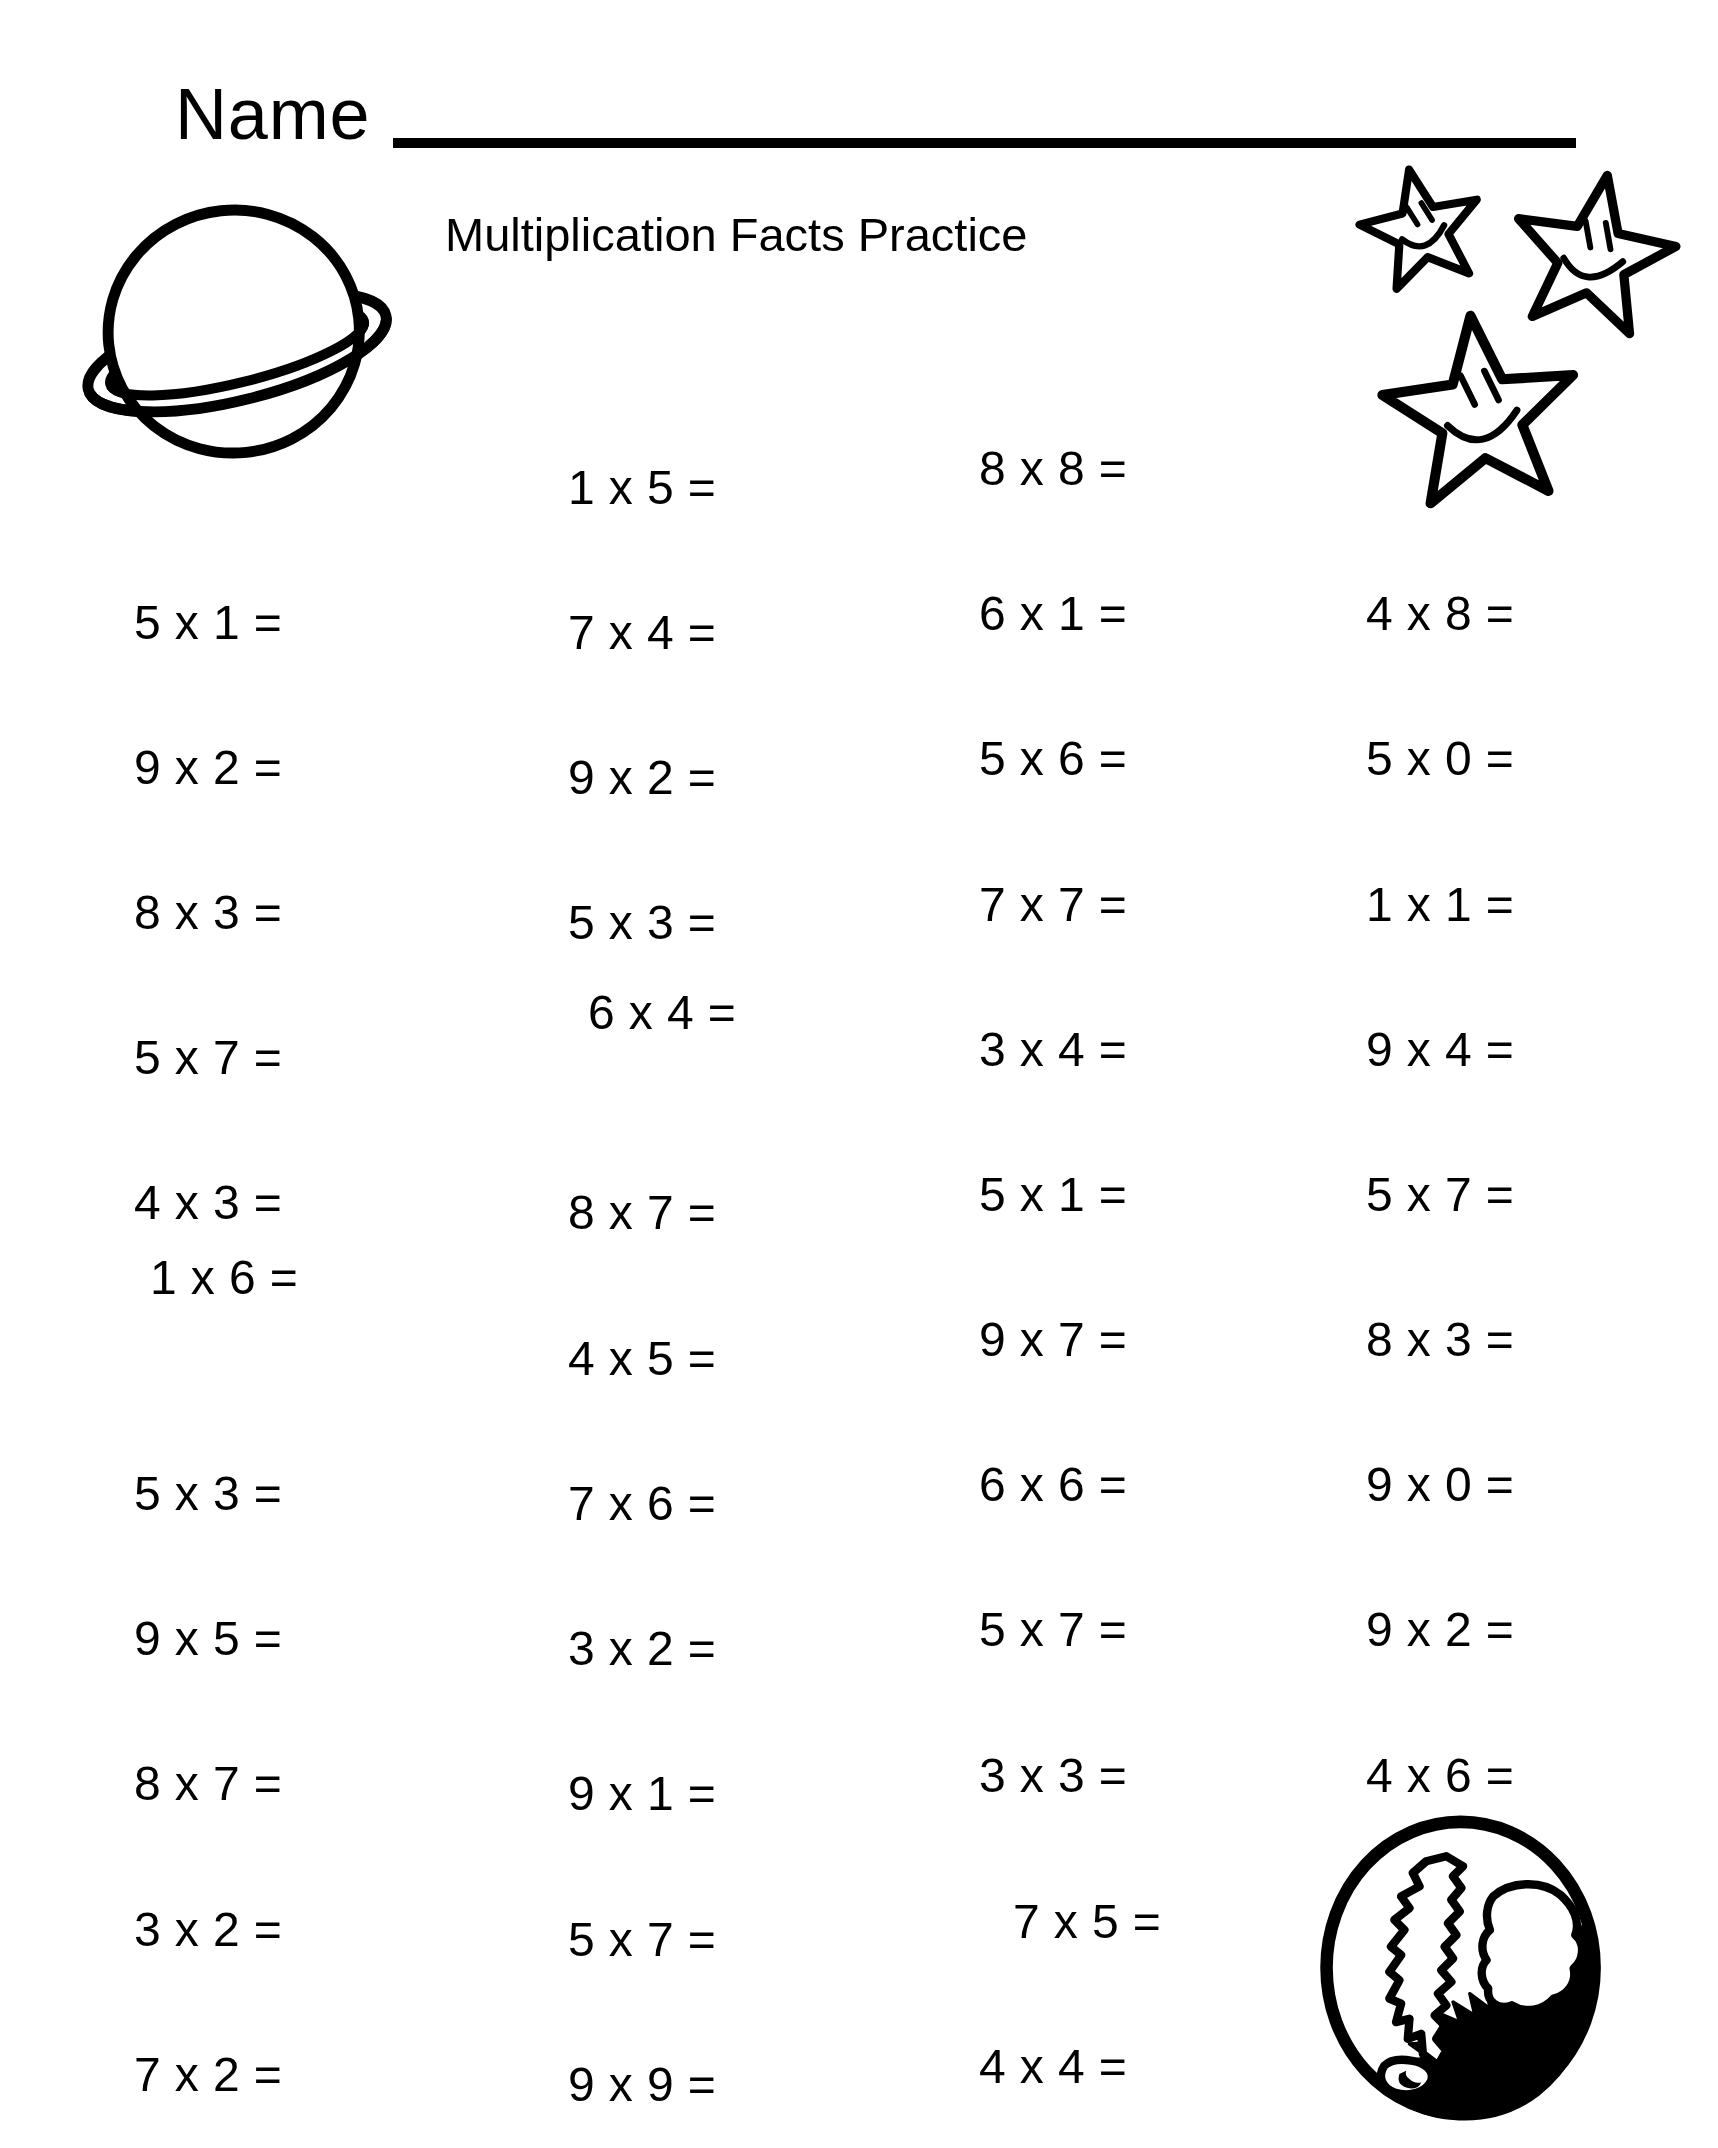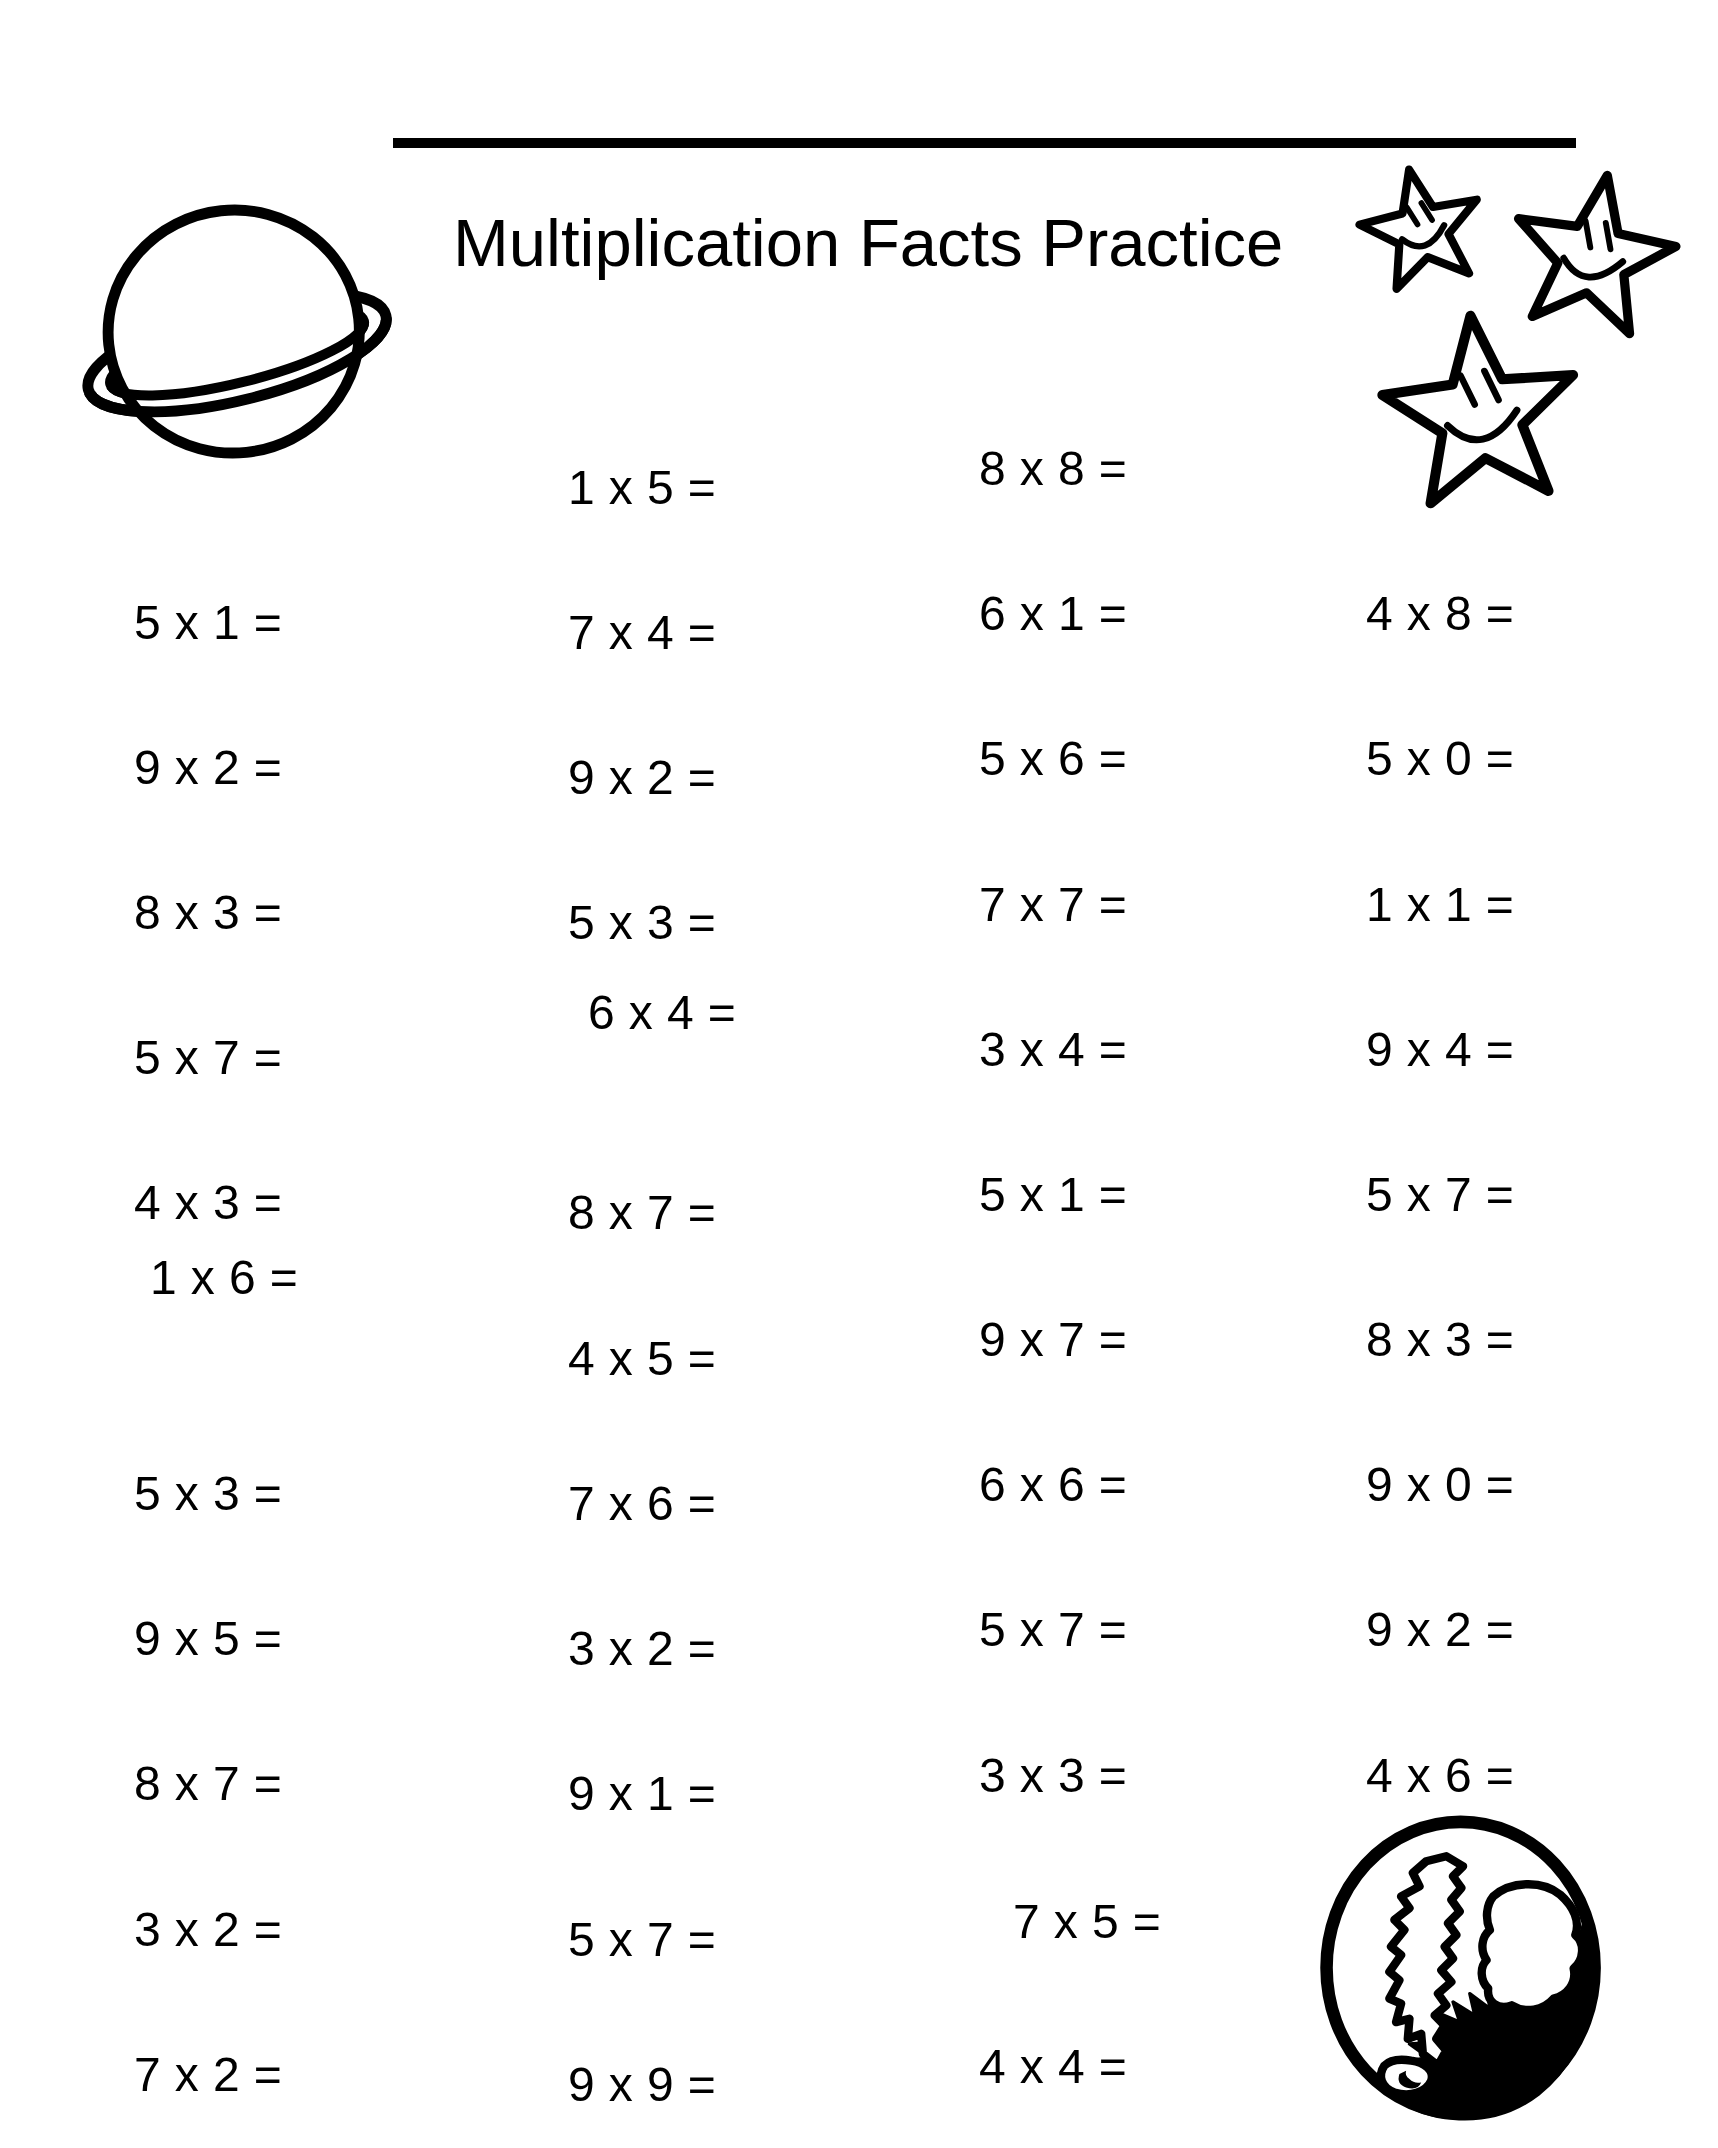--- a/index.html
+++ b/index.html
@@ -20,38 +20,39 @@
   }
   .name-line{
     position:absolute;
     left:393px;top:138px;
     width:1183px;height:10px;
     background:#000;
   }
   .title{
     position:absolute;
     left:445px;top:198px;
-    margin:8px;
-    font-size:67px;line-height:74px;
+    margin:0;
+    font-size:47px;line-height:74px;
     font-weight:400;
     white-space:nowrap;
   }
   .problem{
     position:absolute;
     font-size:48px;line-height:84px;
     white-space:pre;
     letter-spacing:0.4px;
   }
   .art{position:absolute;}
 </style>
 </head>
 <body>
 
 <div class="page">
 
+  <span class="name-label">Name</span>
   <div class="name-line"></div>
 
   <h1 class="title">Multiplication Facts Practice</h1>
 
   <svg class="art" style="left:76px;top:195px;" width="323" height="289" viewBox="0 0 385 345">
     <defs>
       <clipPath id="ringFront" clipPathUnits="userSpaceOnUse">
         <rect x="-40" y="192" width="470" height="190"></rect>
       </clipPath>
     </defs>

